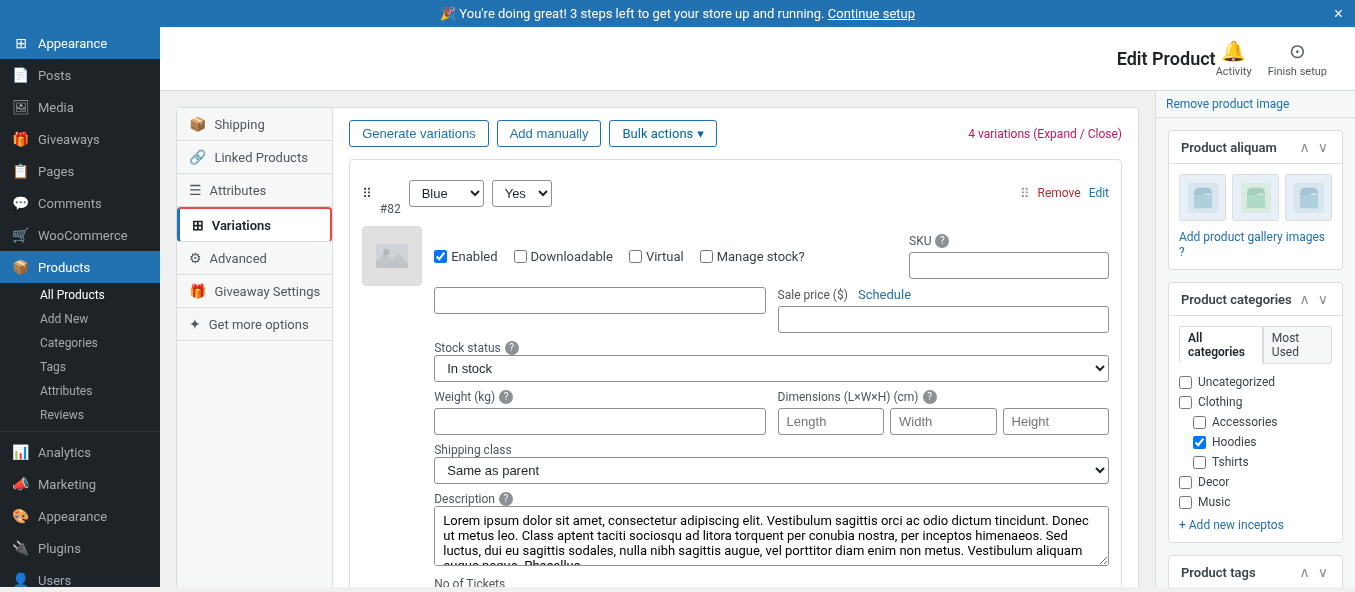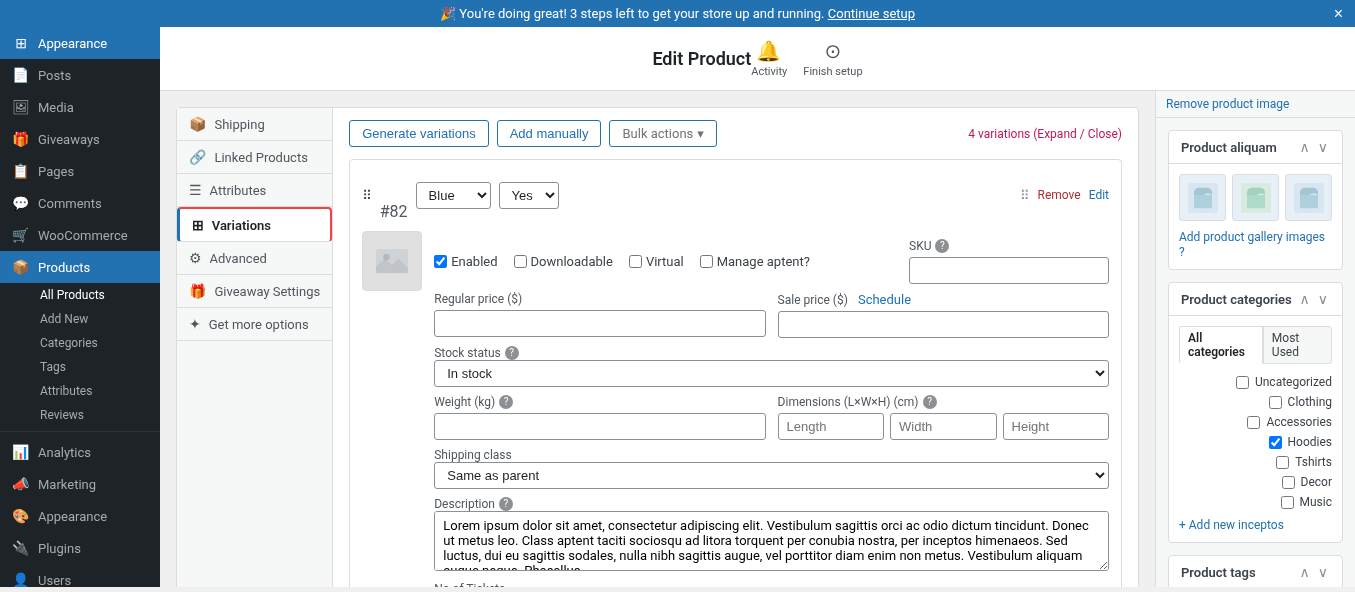--- a/index.html
+++ b/index.html
@@ -62,25 +62,25 @@
     
     .main-content {
       flex: 1;
       overflow-y: auto;
       padding: 0;
       background: #f0f0f1;
     }
     
     .page-header {
       background: #fff;
-      padding: 12px 20px;
+      padding: 12px 28px;
       border-bottom: 1px solid #dcdcde;
       display: flex;
       align-items: center;
-      justify-content: center;
+      justify-content: flex-end;
     }
     .page-title { font-size: 18px; font-weight: 600; color: #1d2327; }
     
     .header-actions {
       display: flex;
       align-items: center;
       gap: 16px;
     }
     .header-action-btn {
       display: flex;
@@ -123,21 +123,21 @@
     }
     
     .btn-dropdown {
       display: flex;
       align-items: center;
       gap: 4px;
       padding: 5px 12px;
       border: 1px solid #2271b1;
       border-radius: 3px;
       background: #fff;
-      color: #737373;
+      color: #0369a1;
       cursor: pointer;
       font-size: 13px;
     }
     
     .variations-count {
       margin-left: auto;
       font-size: 12px;
       color: #be185d;
     }
     
@@ -148,21 +148,21 @@
       padding: 10px 12px;
       margin-bottom: 8px;
       background: #fff;
     }
     .variation-header {
       display: flex;
       align-items: center;
       gap: 8px;
       margin-bottom: 10px;
     }
-    .variation-num { color: #50575e; font-size: 16px; margin-top: 32px; }
+    .variation-num { color: #50575e; font-size: 12px; margin-top: 32px; }
     
     select {
       padding: 4px 8px;
       border: 1px solid #8c8f94;
       border-radius: 3px;
       font-size: 13px;
       background: #fff;
       color: #1d2327;
     }
     
@@ -346,21 +346,20 @@
     .cat-tab:first-child { border-radius: 3px 0 0 3px; }
     .cat-tab:last-child { border-radius: 0 3px 3px 0; }
     
     .category-list { max-height: 150px; overflow-y: auto; }
     .category-item {
       display: flex;
       align-items: center;
       gap: 6px;
       padding: 3px 0;
       font-size: 12px;
-      justify-content: flex-end;
     }
     .category-item.indented { padding-left: 14px; }
     
     .add-category-link {
       font-size: 12px;
       color: #2271b1;
       text-decoration: none;
       display: block;
       margin-top: 6px;
     }
@@ -634,37 +633,34 @@
                     <label class="checkbox-label">
                       <input type="checkbox" style="">
                       <span>Downloadable</span>
                     </label>
                     <label class="checkbox-label">
                       <input type="checkbox" style="">
                       <span>Virtual</span>
                     </label>
                     <label class="checkbox-label">
                       <input type="checkbox" style="">
-                      <span>Manage aptent?</span>
+                      <span>Manage stock?</span>
                     </label>
 
                     <div style="margin-left:auto; display:flex; flex-direction:column; gap:4px; min-width:200px;">
                       <div class="field-label">
                         <span>SKU</span>
                         <span class="help-icon">?</span>
                       </div>
                       <input type="text" class="full-width-input" style="">
                     </div>
                   </div>
 
                   <div class="price-row">
                     <div class="field-group">
-                      <div class="field-label">
-                        <span>Regular price ($)</span>
-                      </div>
                       <input type="text" style="">
                     </div>
                     <div class="field-group">
                       <div class="field-label">
                         <span>Sale price ($)</span>
                         <a href="#" class="schedule-link">Schedule</a>
                       </div>
                       <input type="text" style="">
                     </div>
                   </div>

